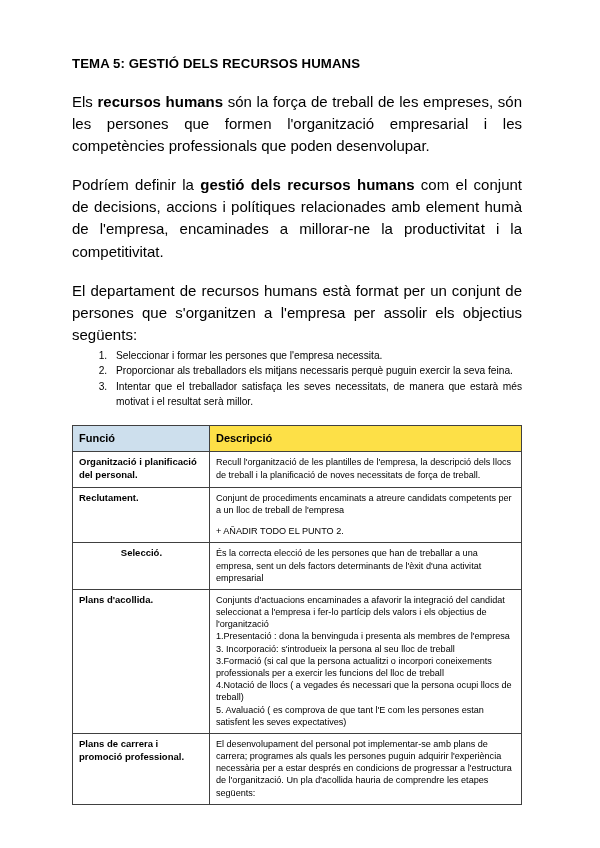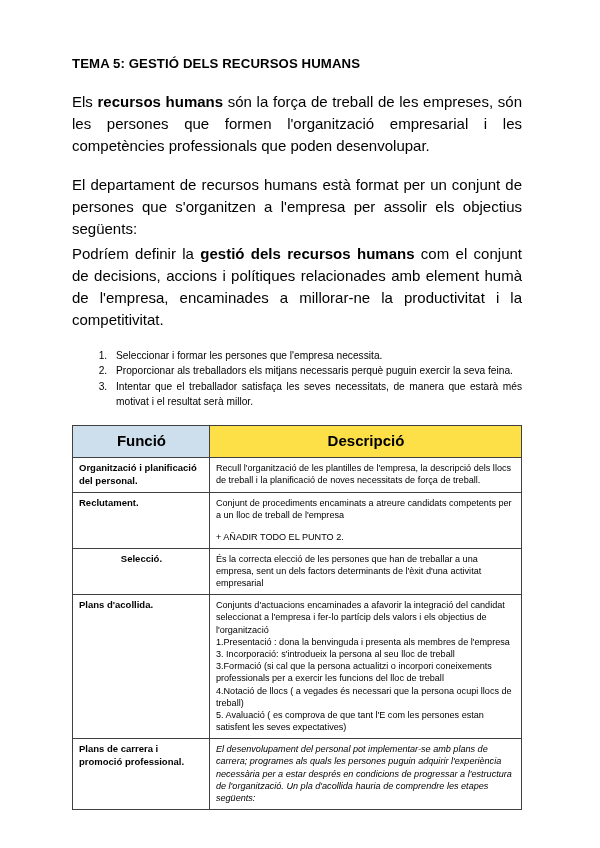--- a/index.html
+++ b/index.html
@@ -68,24 +68,23 @@
   table.fn-table td, table.fn-table th {
     border: 1px solid #404040;
     vertical-align: top;
     padding: 4px 5px 5px 6px;
     line-height: 1.34;
     text-align: left;
   }
   table.fn-table thead th {
     background: #cddfed;
     font-weight: bold;
-    font-size: 15px;
+    font-size: 11px;
     padding-top: 5px;
     padding-bottom: 6px;
-    text-align: center;
   }
   col.c-funcio { width: 30.5%; }
   col.c-desc { width: 69.5%; }
   td.fn-cell {
     font-weight: bold;
     font-size: 9.5px;
   }
   td.desc-cell { font-weight: normal; }
   .desc-line { display: block; }
   .desc-gap { display: block; height: 9px; }
@@ -94,23 +93,23 @@
 </head>
 <body>
 
 <div class="page">
 
   <h1 class="doc-title">TEMA 5: GESTIÓ DELS RECURSOS HUMANS</h1>
 
 
   <p class="body-par"><span>Els </span><span class="bold">recursos humans</span><span> són la força de treball de les empreses, són les persones que formen l'organització empresarial i les competències professionals que poden desenvolupar.</span></p>
 
+  <p class="body-par"><span>Podríem definir la </span><span class="bold">gestió dels recursos humans</span><span> com el conjunt de decisions, accions i polítiques relacionades amb element humà de l'empresa, encaminades a millorar-ne la productivitat i la competitivitat.</span></p>
+
   <p class="body-par tight">El departament de recursos humans està format per un conjunt de persones que s'organitzen a l'empresa per assolir els objectius següents:</p>
-
-  <p class="body-par"><span>Podríem definir la </span><span class="bold">gestió dels recursos humans</span><span> com el conjunt de decisions, accions i polítiques relacionades amb element humà de l'empresa, encaminades a millorar-ne la productivitat i la competitivitat.</span></p>
 
   <ol class="objectives">
     <li>Seleccionar i formar les persones que l'empresa necessita.</li>
     <li>Proporcionar als treballadors els mitjans necessaris perquè puguin exercir la seva feina.</li>
     <li>Intentar que el treballador satisfaça les seves necessitats, de manera que estarà més motivat i el resultat serà millor.</li>
   </ol>
 
   <table class="fn-table">
     <colgroup>
       <col class="c-funcio">
@@ -149,20 +148,20 @@
           <span class="desc-line">Conjunts d'actuacions encaminades a afavorir la integració del candidat seleccionat a l'empresa i fer-lo partícip dels valors i els objectius de l'organització</span>
           <span class="desc-line">1.Presentació : dona la benvinguda i presenta als membres de l'empresa</span>
           <span class="desc-line">3. Incorporació: s'introdueix la persona al seu lloc de treball</span>
           <span class="desc-line">3.Formació (si cal que la persona actualitzi o incorpori coneixements professionals per a exercir les funcions del lloc de treball</span>
           <span class="desc-line">4.Notació de llocs ( a vegades  és necessari que la persona ocupi llocs de treball)</span>
           <span class="desc-line">5. Avaluació ( es comprova de que tant l'E  com les persones estan satisfent les seves expectatives)</span>
         </td>
       </tr>
       <tr>
         <td class="fn-cell" style="border-color: rgb(64, 64, 64);">Plans de carrera i promoció professional.</td>
-        <td class="desc-cell" style="border-color: rgb(64, 64, 64); font-style: italic;">
+        <td class="desc-cell" style="border-color: rgb(64, 64, 64);">
           <span class="desc-line">El desenvolupament del personal pot implementar-se amb plans de carrera; programes als quals les persones puguin adquirir l'experiència necessària per a estar després en condicions de progressar a l'estructura de l'organització. Un pla d'acollida hauria de comprendre les etapes següents:</span>
         </td>
       </tr>
     </tbody>
   </table>
 
 </div>
 
 </body></html>

